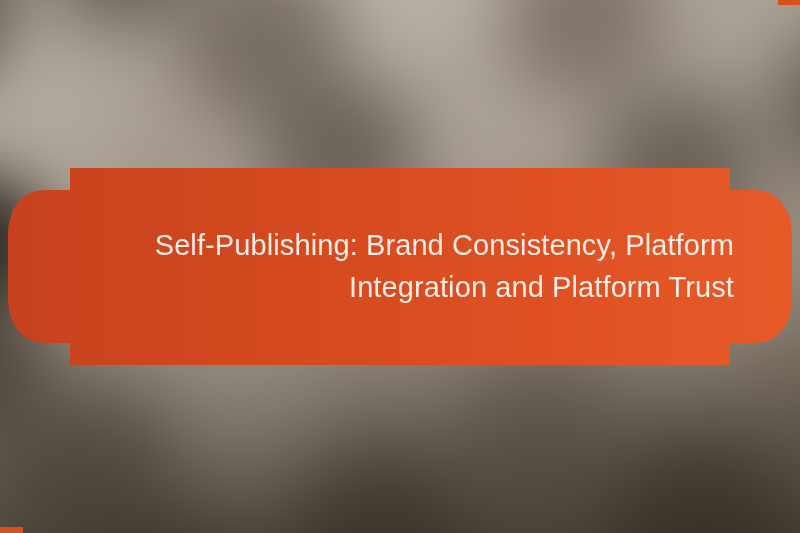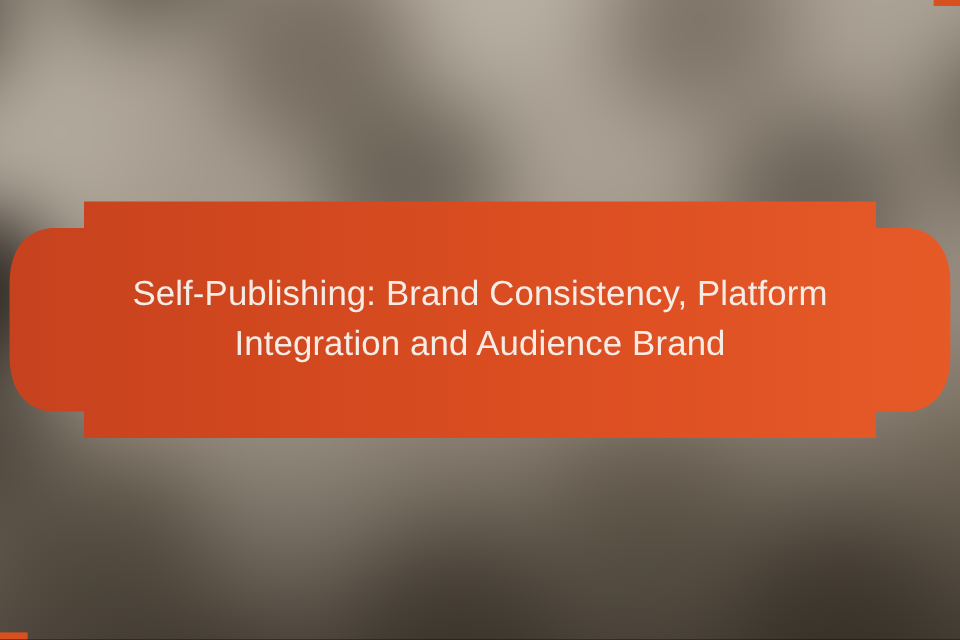--- a/index.html
+++ b/index.html
@@ -90,21 +90,21 @@
 
   
   #title-text {
     position: absolute;
     left: 0;
     top: 168px;
     width: 800px;
     height: 197px;
     display: flex;
     flex-direction: column;
-    align-items: center;
+    align-items: flex-end;
     justify-content: center;
     text-align: center;
     color: #f6ece6;
     font-size: 29px;
     font-weight: 400;
     line-height: 1.44;
     letter-spacing: 0.1px;
     padding: 0 66px;
     box-sizing: border-box;
     text-rendering: optimizeLegibility;
@@ -152,16 +152,16 @@
         L 0,68
         C 0,40 14,22 38,22
         L 62,22
         Z
       "></path>
     </svg>
   </div>
 
   <div id="title-text">
     <span class="line">Self-Publishing: Brand Consistency, Platform</span>
-    <span class="line">Integration and Audience Brand</span>
+    <span class="line">Integration and Platform Trust</span>
   </div>
 
 </div>
 
 </body></html>

